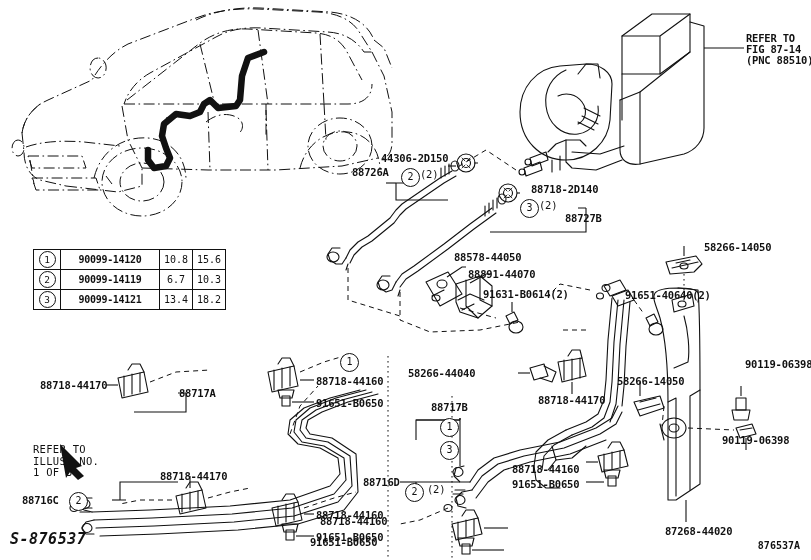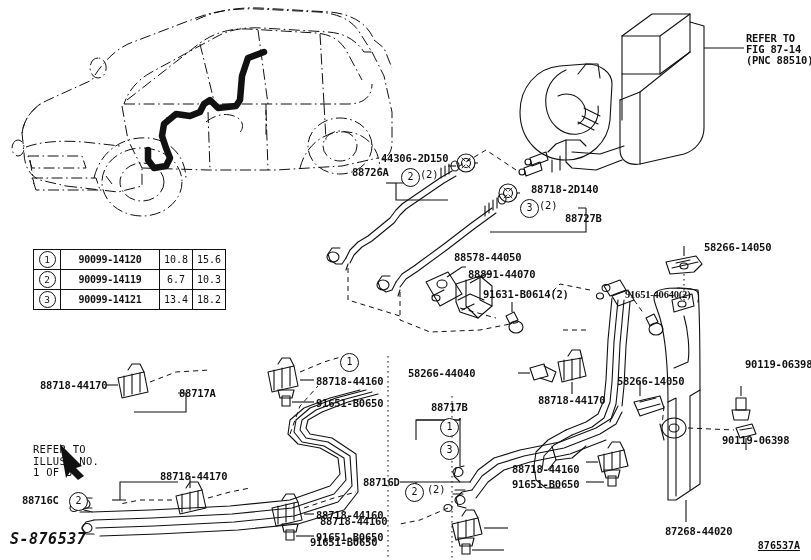--- a/index.html
+++ b/index.html
@@ -23,21 +23,21 @@
   #sizetable .c-d{width:32px;font-weight:normal;}
   #sizetable .noborder{border:none;}
   #sizetable .hdr{font-weight:normal;font-size:10.5px;}
   .circnum{display:inline-block;width:15px;height:15px;line-height:15px;
            border:1.3px solid #111;border-radius:50%;font-size:9.5px;
            font-weight:normal;text-align:center;}
   .cnum{position:absolute;width:17px;height:17px;line-height:16px;
         border:1.4px solid #111;border-radius:50%;font-size:10px;
         text-align:center;background:#fff;font-weight:normal;
         font-family:"DejaVu Sans Mono","Liberation Mono",monospace;}
-  #figid{position:absolute;right:11px;bottom:9px;font-size:10px;font-weight:bold;text-decoration:underline;}
+  #figid{position:absolute;right:11px;bottom:9px;font-size:10px;font-weight:bold;}
   #sheetid{position:absolute;left:10px;bottom:12px;font-size:15px;font-weight:bold;
            font-style:italic;letter-spacing:0.5px;}
 </style>
 </head>
 <body>
 
 <div id="sheet">
 
 <svg id="art" viewBox="0 0 811 560" xmlns="http://www.w3.org/2000/svg">
   <defs>
@@ -412,21 +412,21 @@
 
 <div class="lbl" style="left:503px;top:183px;padding-left:28px;">88718-2D140</div>
 <div class="lbl" style="left:539px;top:199px;font-weight:normal;">(2)</div>
 <div class="lbl" style="left:565px;top:212px;">88727B</div>
 
 <div class="lbl" style="left:454px;top:251px;">88578-44050</div>
 <div class="lbl" style="left:468px;top:268px;">88891-44070</div>
 <div class="lbl" style="left:483px;top:288px;text-align:right;">91631-B0614(2)</div>
 
 <div class="lbl" style="left:704px;top:241px;">58266-14050</div>
-<div class="lbl" style="left:625px;top:289px;font-family:Liberation Serif, serif;">91651-40640(2)</div>
+<div class="lbl" style="left:625px;top:289px;">91651-40640(2)</div>
 <div class="lbl" style="left:745px;top:358px;">90119-06398</div>
 <div class="lbl" style="left:722px;top:434px;">90119-06398</div>
 <div class="lbl" style="left:617px;top:375px;">58266-14050</div>
 <div class="lbl" style="left:665px;top:525px;">87268-44020</div>
 
 <div class="lbl" style="left:408px;top:367px;">58266-44040</div>
 <div class="lbl" style="left:538px;top:394px;">88718-44170</div>
 
 <div class="lbl" style="left:40px;top:379px;">88718-44170</div>
 <div class="lbl" style="left:316px;top:375px;">88718-44160</div>

